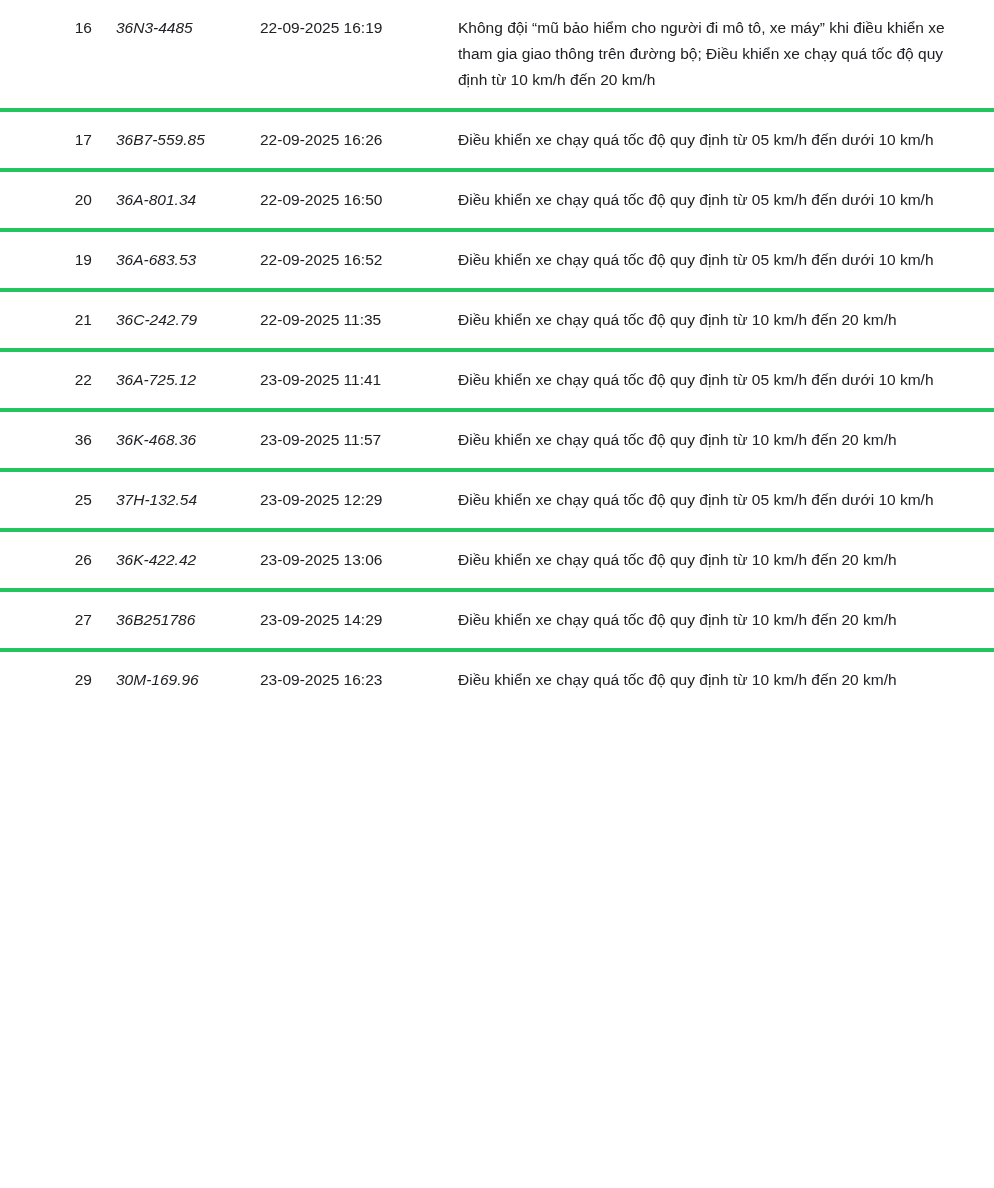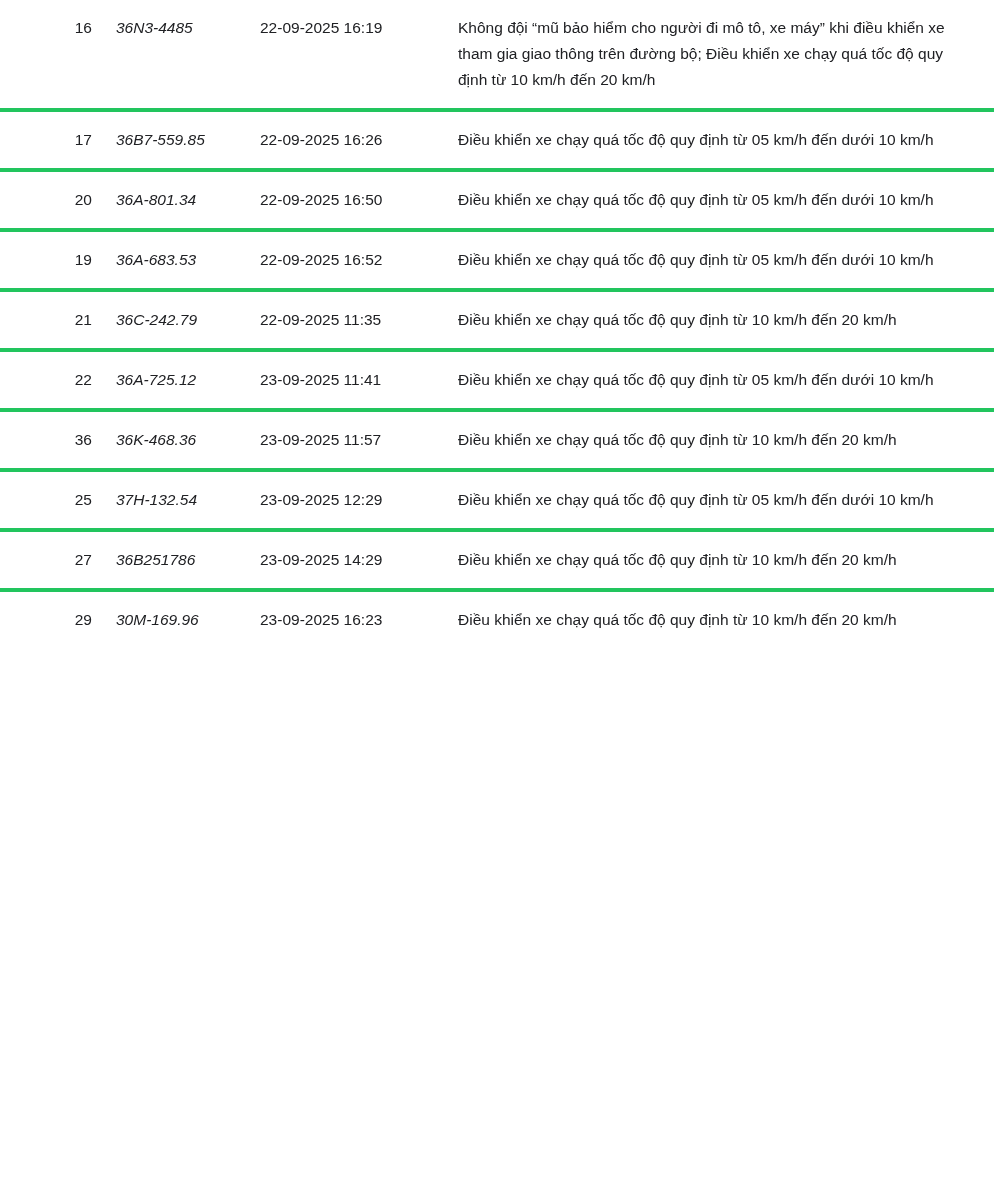--- a/index.html
+++ b/index.html
@@ -100,20 +100,26 @@
         <td class="col-time">23-09-2025 11:57</td>
         <td class="col-desc">Điều khiển xe chạy quá tốc độ quy định từ 10 km/h đến 20 km/h</td>
       </tr>
       <tr>
         <td class="col-index">25</td>
         <td class="col-plate">37H-132.54</td>
         <td class="col-time">23-09-2025 12:29</td>
         <td class="col-desc">Điều khiển xe chạy quá tốc độ quy định từ 05 km/h đến dưới 10 km/h</td>
       </tr>
       <tr>
+        <td class="col-index">26</td>
+        <td class="col-plate">36K-422.42</td>
+        <td class="col-time">23-09-2025 13:06</td>
+        <td class="col-desc">Điều khiển xe chạy quá tốc độ quy định từ 10 km/h đến 20 km/h</td>
+      </tr>
+      <tr>
         <td class="col-index">27</td>
         <td class="col-plate">36B251786</td>
         <td class="col-time">23-09-2025 14:29</td>
         <td class="col-desc">Điều khiển xe chạy quá tốc độ quy định từ 10 km/h đến 20 km/h</td>
       </tr>
       <tr>
         <td class="col-index">29</td>
         <td class="col-plate">30M-169.96</td>
         <td class="col-time">23-09-2025 16:23</td>
         <td class="col-desc">Điều khiển xe chạy quá tốc độ quy định từ 10 km/h đến 20 km/h</td>

